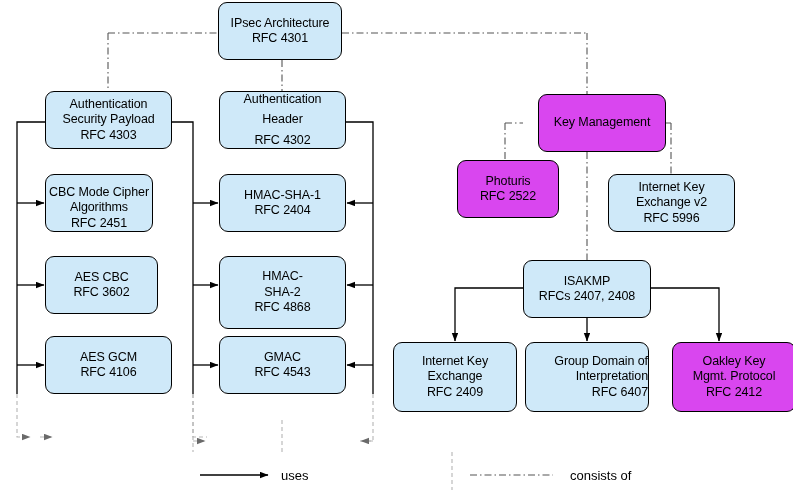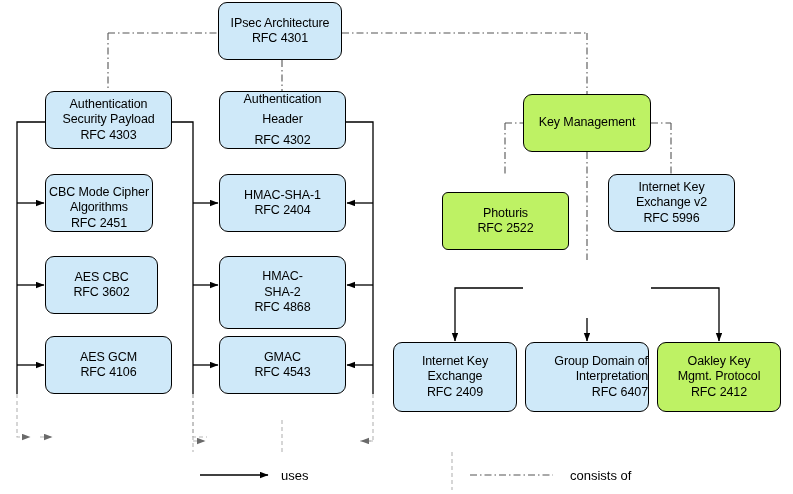--- a/index.html
+++ b/index.html
@@ -35,21 +35,22 @@
     align-items: center;
     justify-content: center;
     text-align: center;
     font-size: 12.5px;
     line-height: 15.5px;
     color: #000000;
     background: #cfe9f9;
     letter-spacing: -0.1px;
   }
   .node.white {
-    background: #bef264;
+    background: #d946ef;
+    margin-left: 15px;
   }
   .node .ln {
     display: block;
     white-space: nowrap;
   }
   .legend-label {
     position: absolute;
     font-size: 13px;
     color: #000000;
     white-space: nowrap;
@@ -179,31 +180,35 @@
 
   <div class="node" style="left:219px;top:336px;width:127px;height:58px;">
     <span class="ln">GMAC</span>
     <span class="ln">RFC 4543</span>
   </div>
 
   <div class="node white" style="left:523px;top:94px;width:128px;height:58px;">
     <span class="ln">Key Management</span>
   </div>
 
-  <div class="node white" style="left:442px;top:192px;width:127px;height:58px;border-radius:6px;">
+  <div class="node white" style="left:442px;top:160px;width:102px;height:58px;">
     <span class="ln">Photuris</span>
     <span class="ln">RFC 2522</span>
   </div>
 
   <div class="node" style="left:608px;top:174px;width:127px;height:58px;">
     <span class="ln">Internet Key</span>
     <span class="ln">Exchange v2</span>
     <span class="ln">RFC 5996</span>
   </div>
 
+  <div class="node" style="left:523px;top:260px;width:128px;height:58px;">
+    <span class="ln">ISAKMP</span>
+    <span class="ln">RFCs 2407, 2408</span>
+  </div>
 
   <div class="node" style="left:393px;top:342px;width:124px;height:70px;">
     <span class="ln">Internet Key</span>
     <span class="ln">Exchange</span>
     <span class="ln">RFC 2409</span>
   </div>
 
   <div class="node" style="left:525px;top:342px;width:124px;height:70px;align-items:flex-end;">
     <span class="ln">Group Domain of</span>
     <span class="ln">Interpretation</span>

